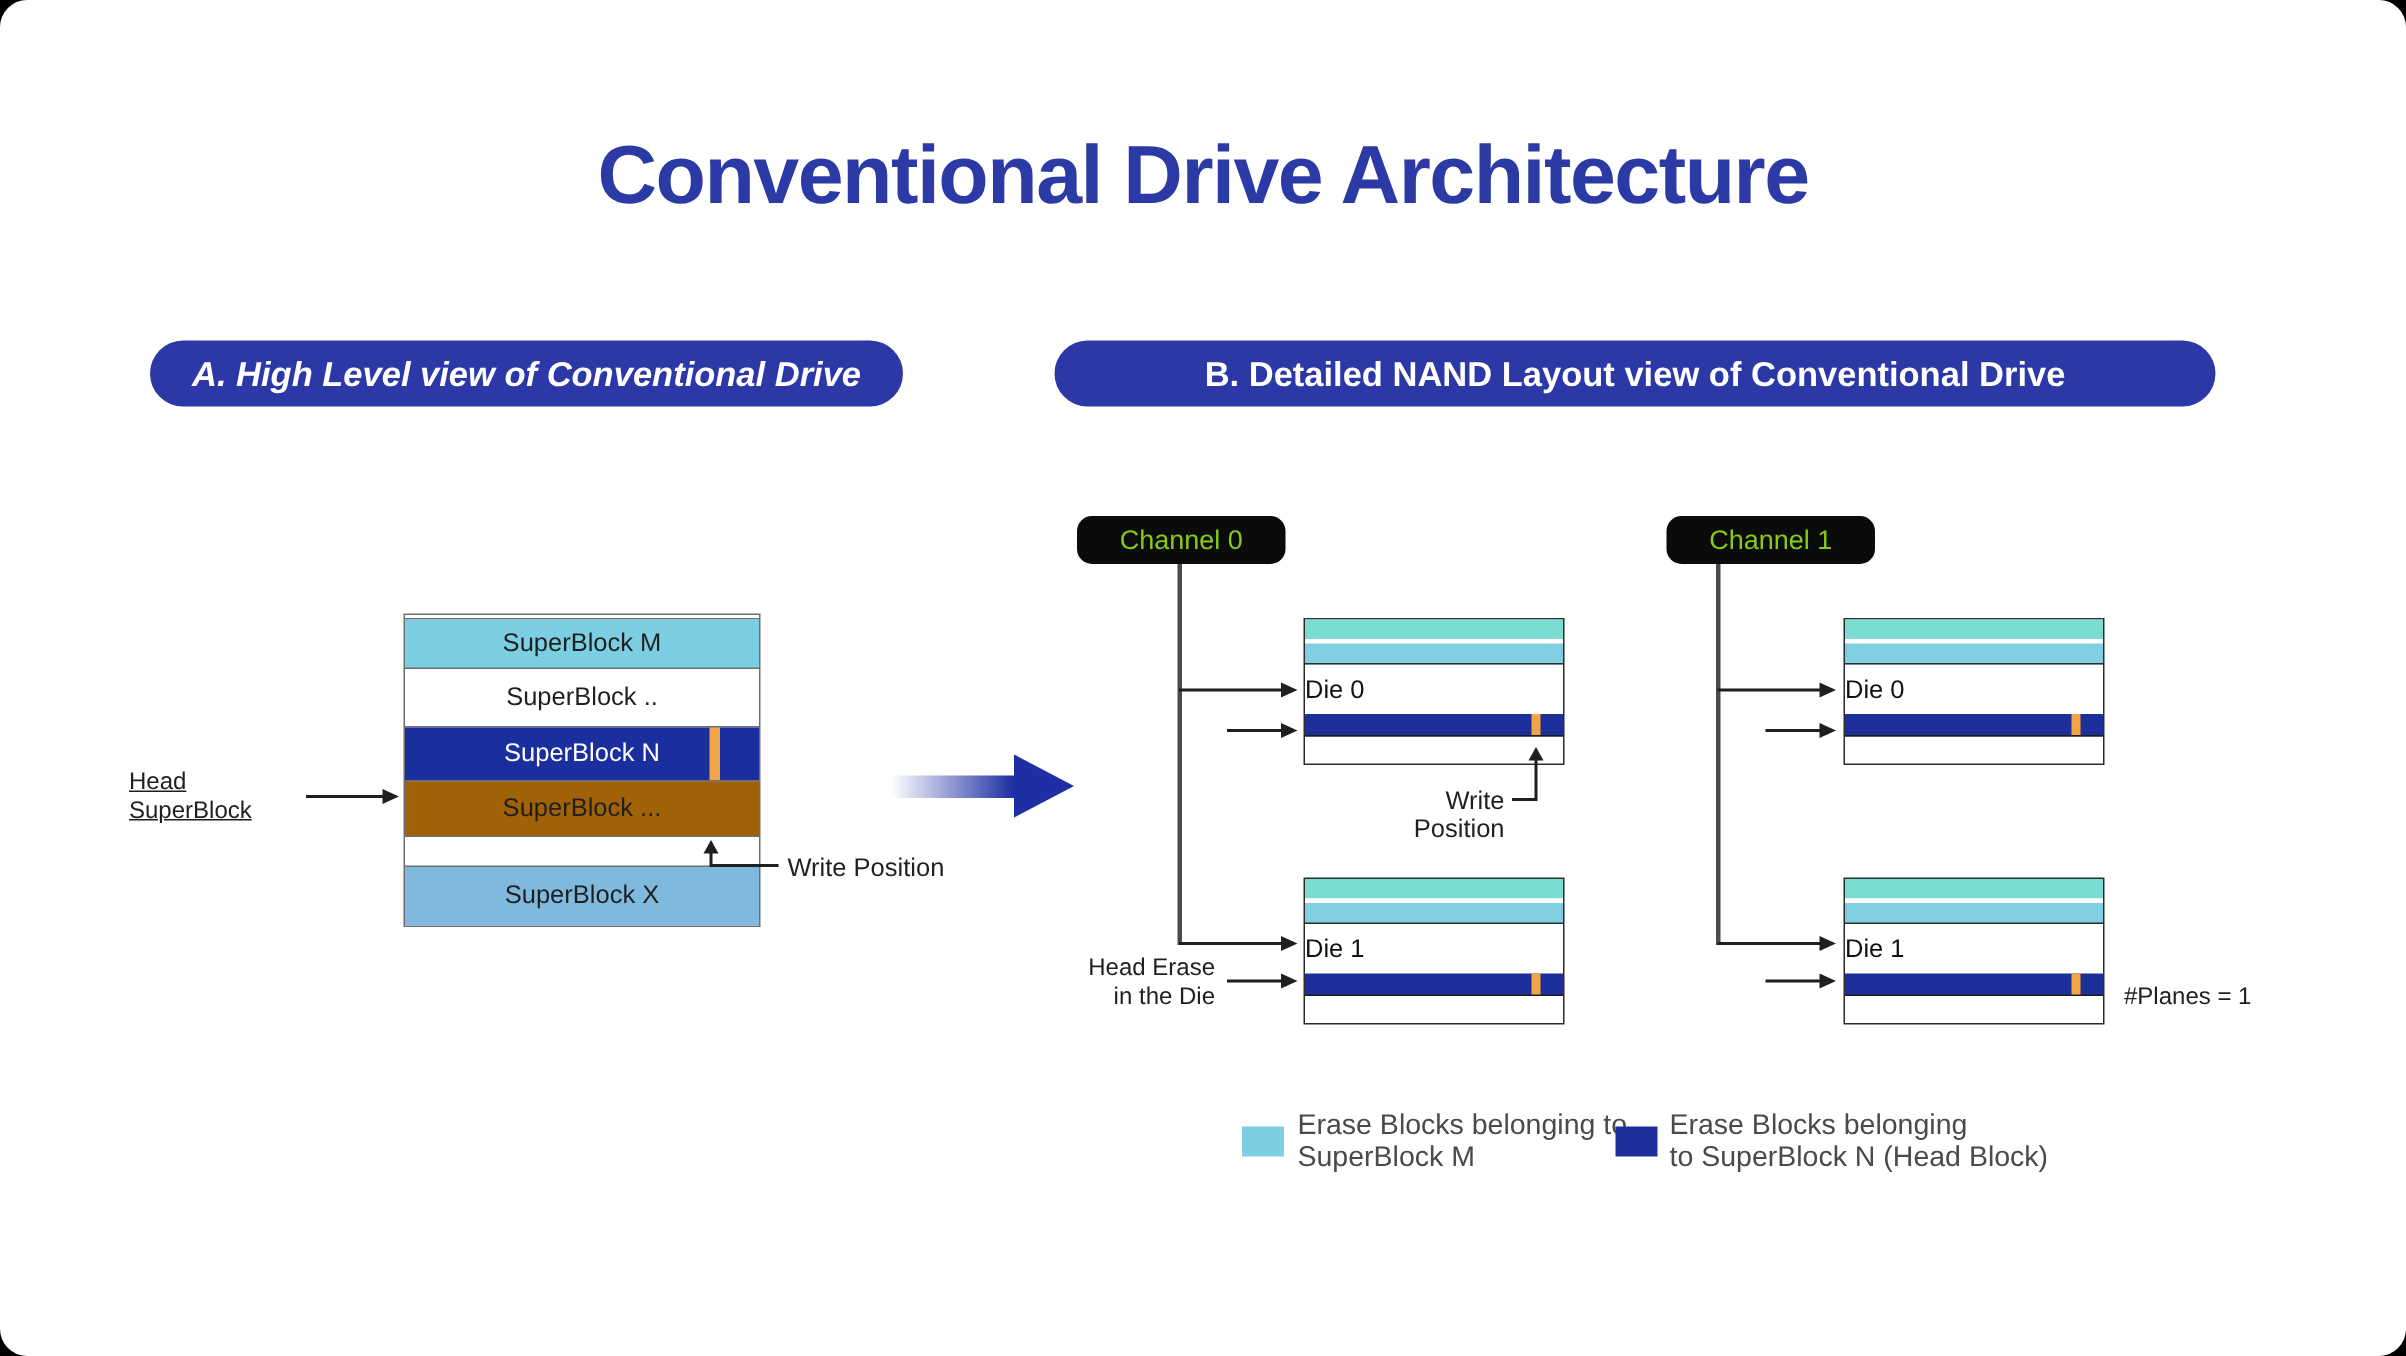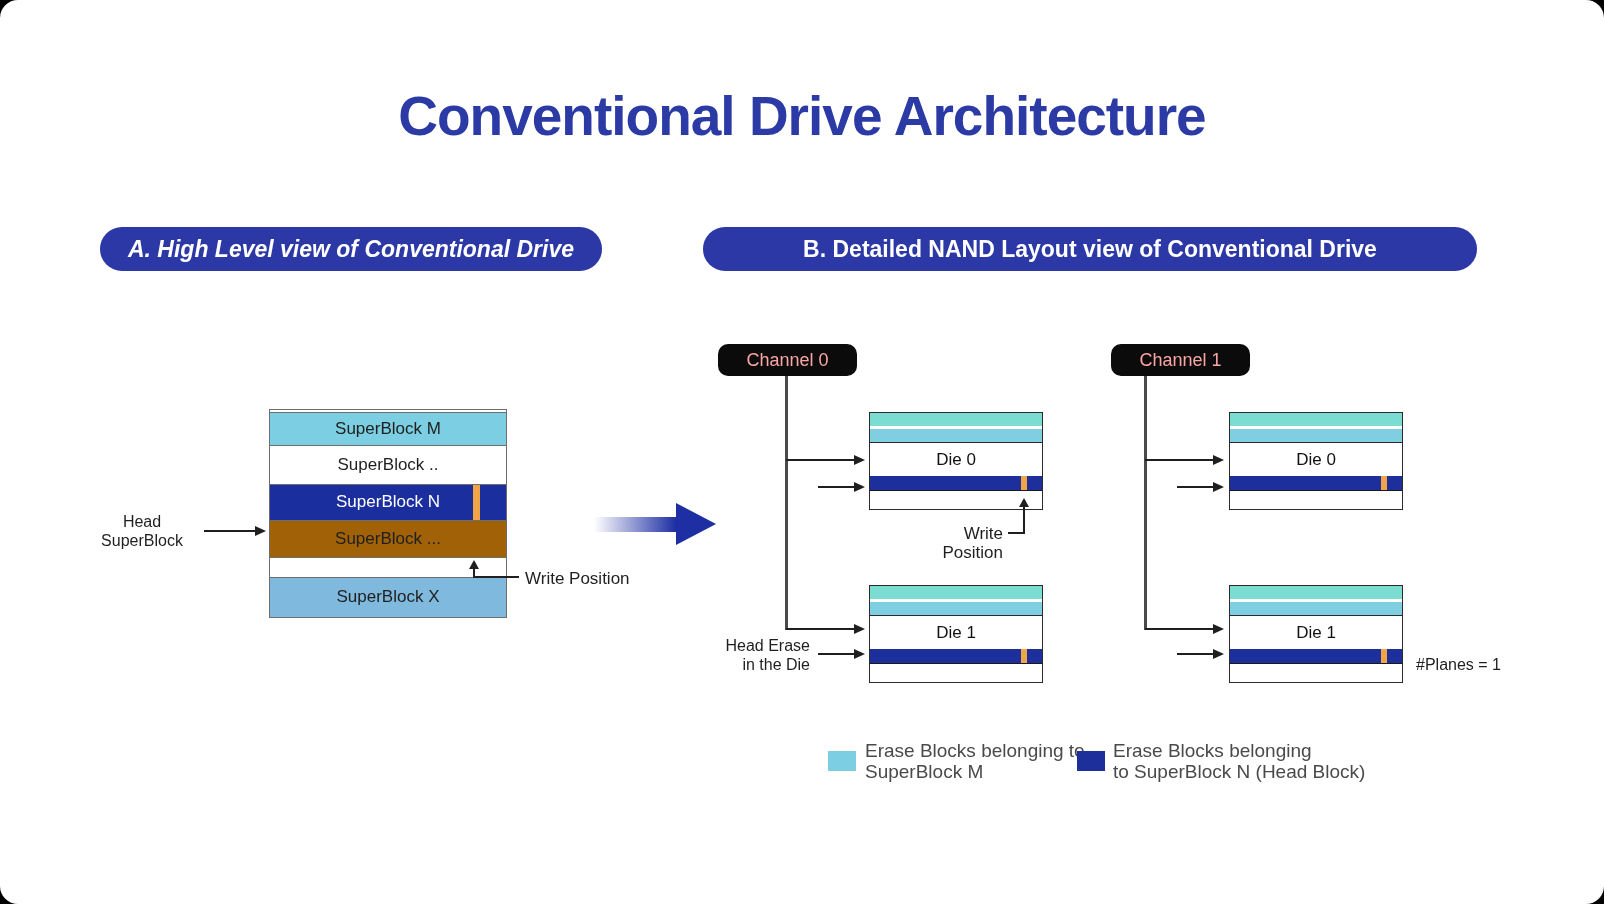--- a/index.html
+++ b/index.html
@@ -42,28 +42,28 @@
 
   
   .big-shaft{position:absolute;left:594px;top:517px;width:82px;height:15px;
              background:linear-gradient(90deg, rgba(240,244,255,0), #1D2FA3);}
   .big-head{position:absolute;left:676px;top:503px;width:0;height:0;
             border-top:21px solid transparent;border-bottom:21px solid transparent;
             border-left:40px solid #1D2FA3;}
 
   
   .chan{position:absolute;top:344px;width:139px;height:32px;background:#0b0b0b;border-radius:10px;
-        color:#fca5a5;font-size:18px;text-align:center;line-height:32px;}
+        color:#84cc16;font-size:18px;text-align:center;line-height:32px;}
 
   
   .die{position:absolute;width:174px;height:98px;border:1.5px solid #2b2b2b;box-sizing:border-box;background:#fff;}
   .d-mint{height:13px;background:#7BDDD2;}
   .d-gap{height:3px;background:#fff;}
   .d-cyan{height:14px;background:#7FCEE2;box-sizing:border-box;border-bottom:1.5px solid #2b2b2b;}
-  .d-name{height:33px;line-height:33px;text-align:center;font-size:17px;color:#111;}
+  .d-name{height:33px;line-height:33px;text-align:left;font-size:17px;color:#111;}
   .d-blue{position:relative;height:15px;background:#1C2F9B;box-sizing:border-box;border-bottom:1.5px solid #1a1a1a;}
   .d-orange{position:absolute;top:0;bottom:0;right:15px;width:6px;background:#F2A546;}
 
   
   .sw{position:absolute;width:28px;height:20px;top:751px;}
   .sw-m{left:828px;background:#7CCEE2;}
   .sw-n{left:1077px;background:#1C2F9B;}
   .leg-text{position:absolute;top:740px;font-size:19px;line-height:21px;color:#4a4a4a;}
 </style>
 </head>
@@ -82,21 +82,21 @@
     <div class="srow r-white1"><span>SuperBlock ..</span></div>
     <div class="srow r-navy">
       <span>SuperBlock N</span>
       <div class="wp-bar"></div>
     </div>
     <div class="srow r-white2"><span>SuperBlock ...</span></div>
     <div class="srow r-blank"><span></span></div>
     <div class="srow r-steel"><span>SuperBlock X</span></div>
   </div>
 
-  <div class="lbl" style="left:86px;top:512px;width:112px;text-align:center;">
+  <div class="lbl" style="left:86px;top:512px;width:112px;text-decoration:underline;">
     <span>Head</span><br>
     <span>SuperBlock</span>
   </div>
   <div class="hline" style="left:204px;top:530px;width:52px;"></div>
   <div class="tri-r" style="left:255px;top:525.5px;"></div>
 
   <div class="tri-u" style="left:469px;top:560px;"></div>
   <div class="vline2" style="left:473px;top:568px;height:10px;"></div>
   <div class="hline" style="left:474px;top:576px;width:45px;"></div>
   <div class="lbl" style="left:525px;top:569px;font-size:17px;">Write Position</div>

